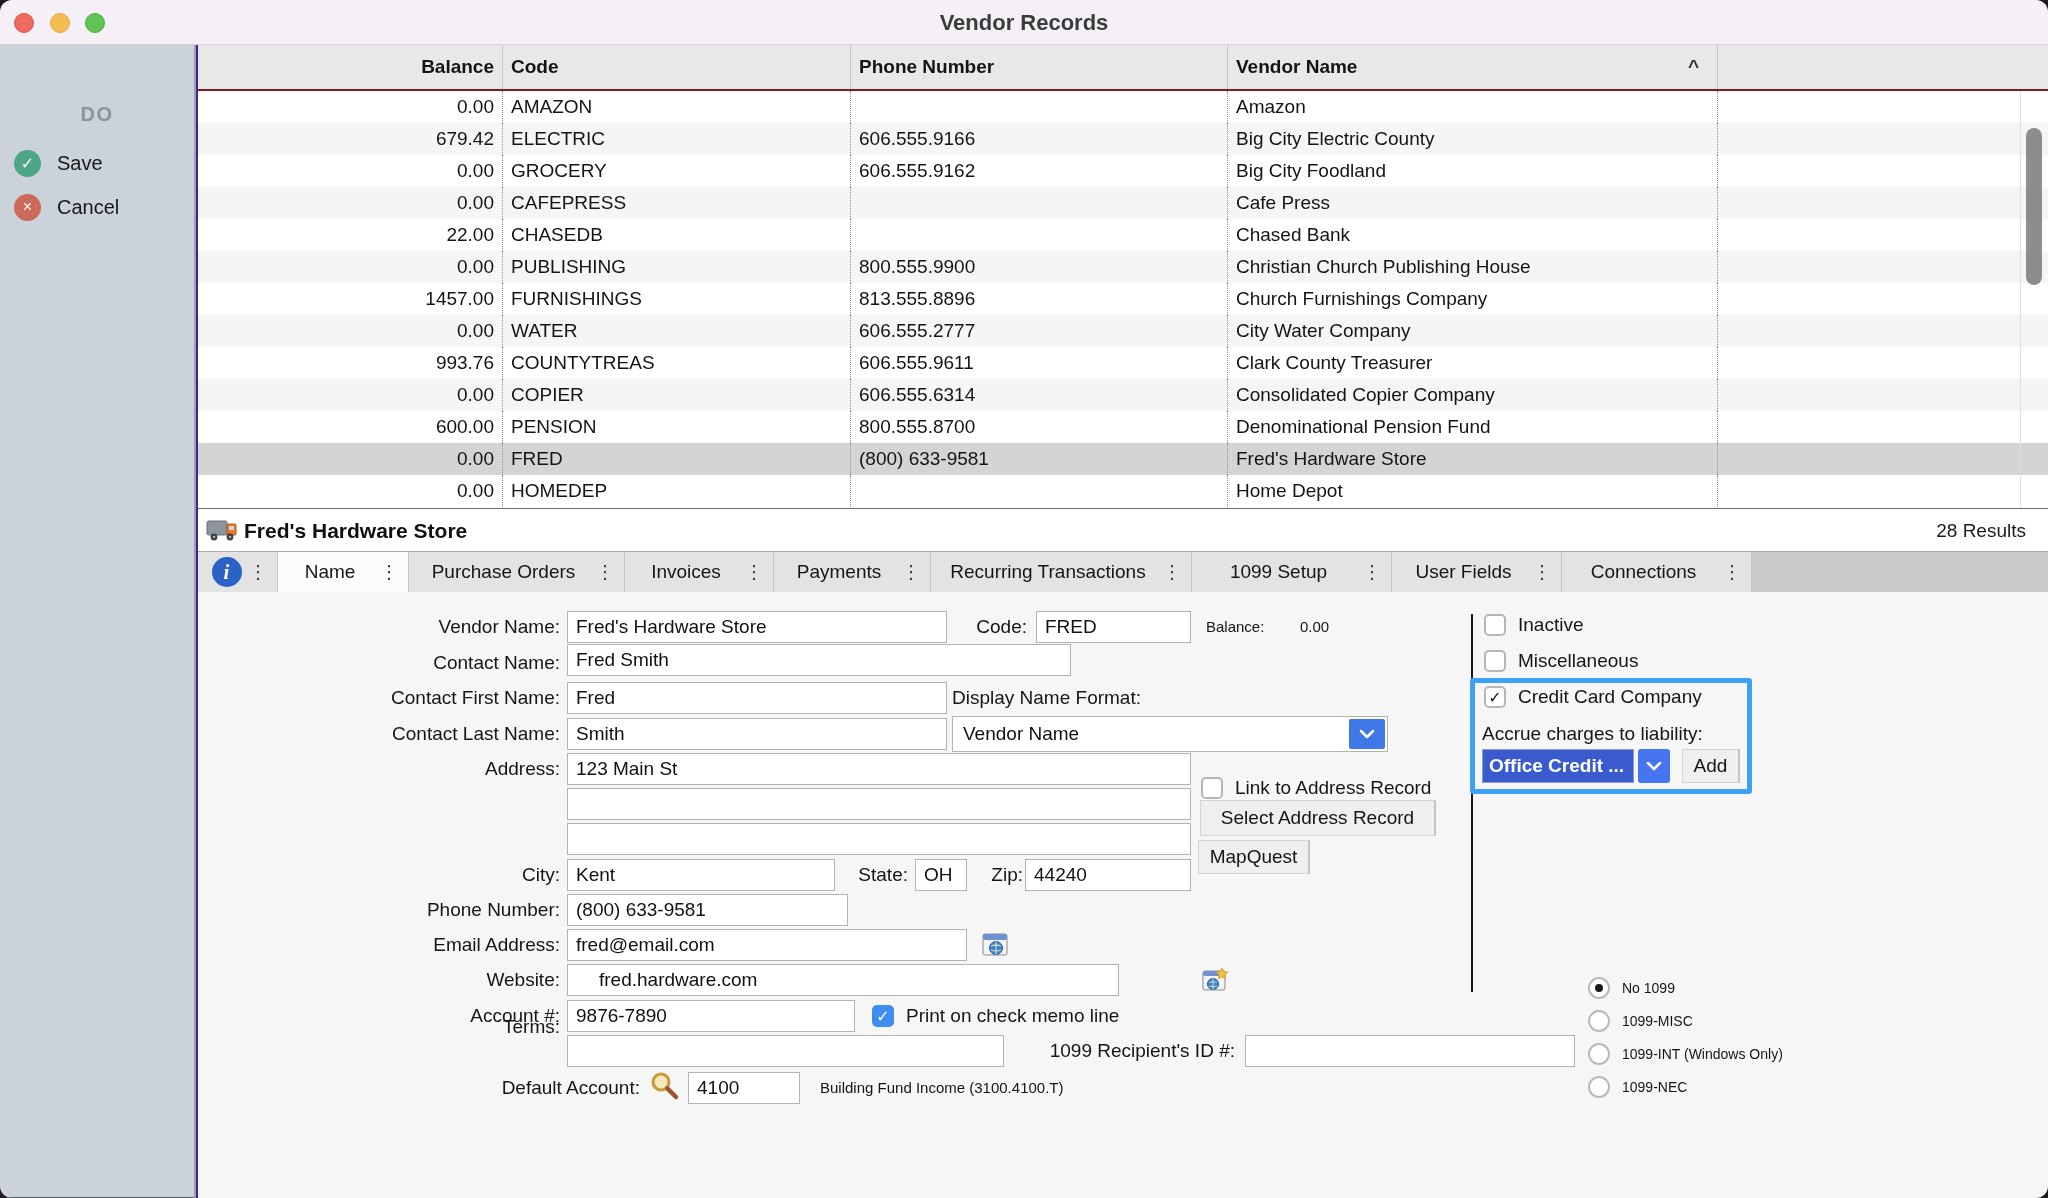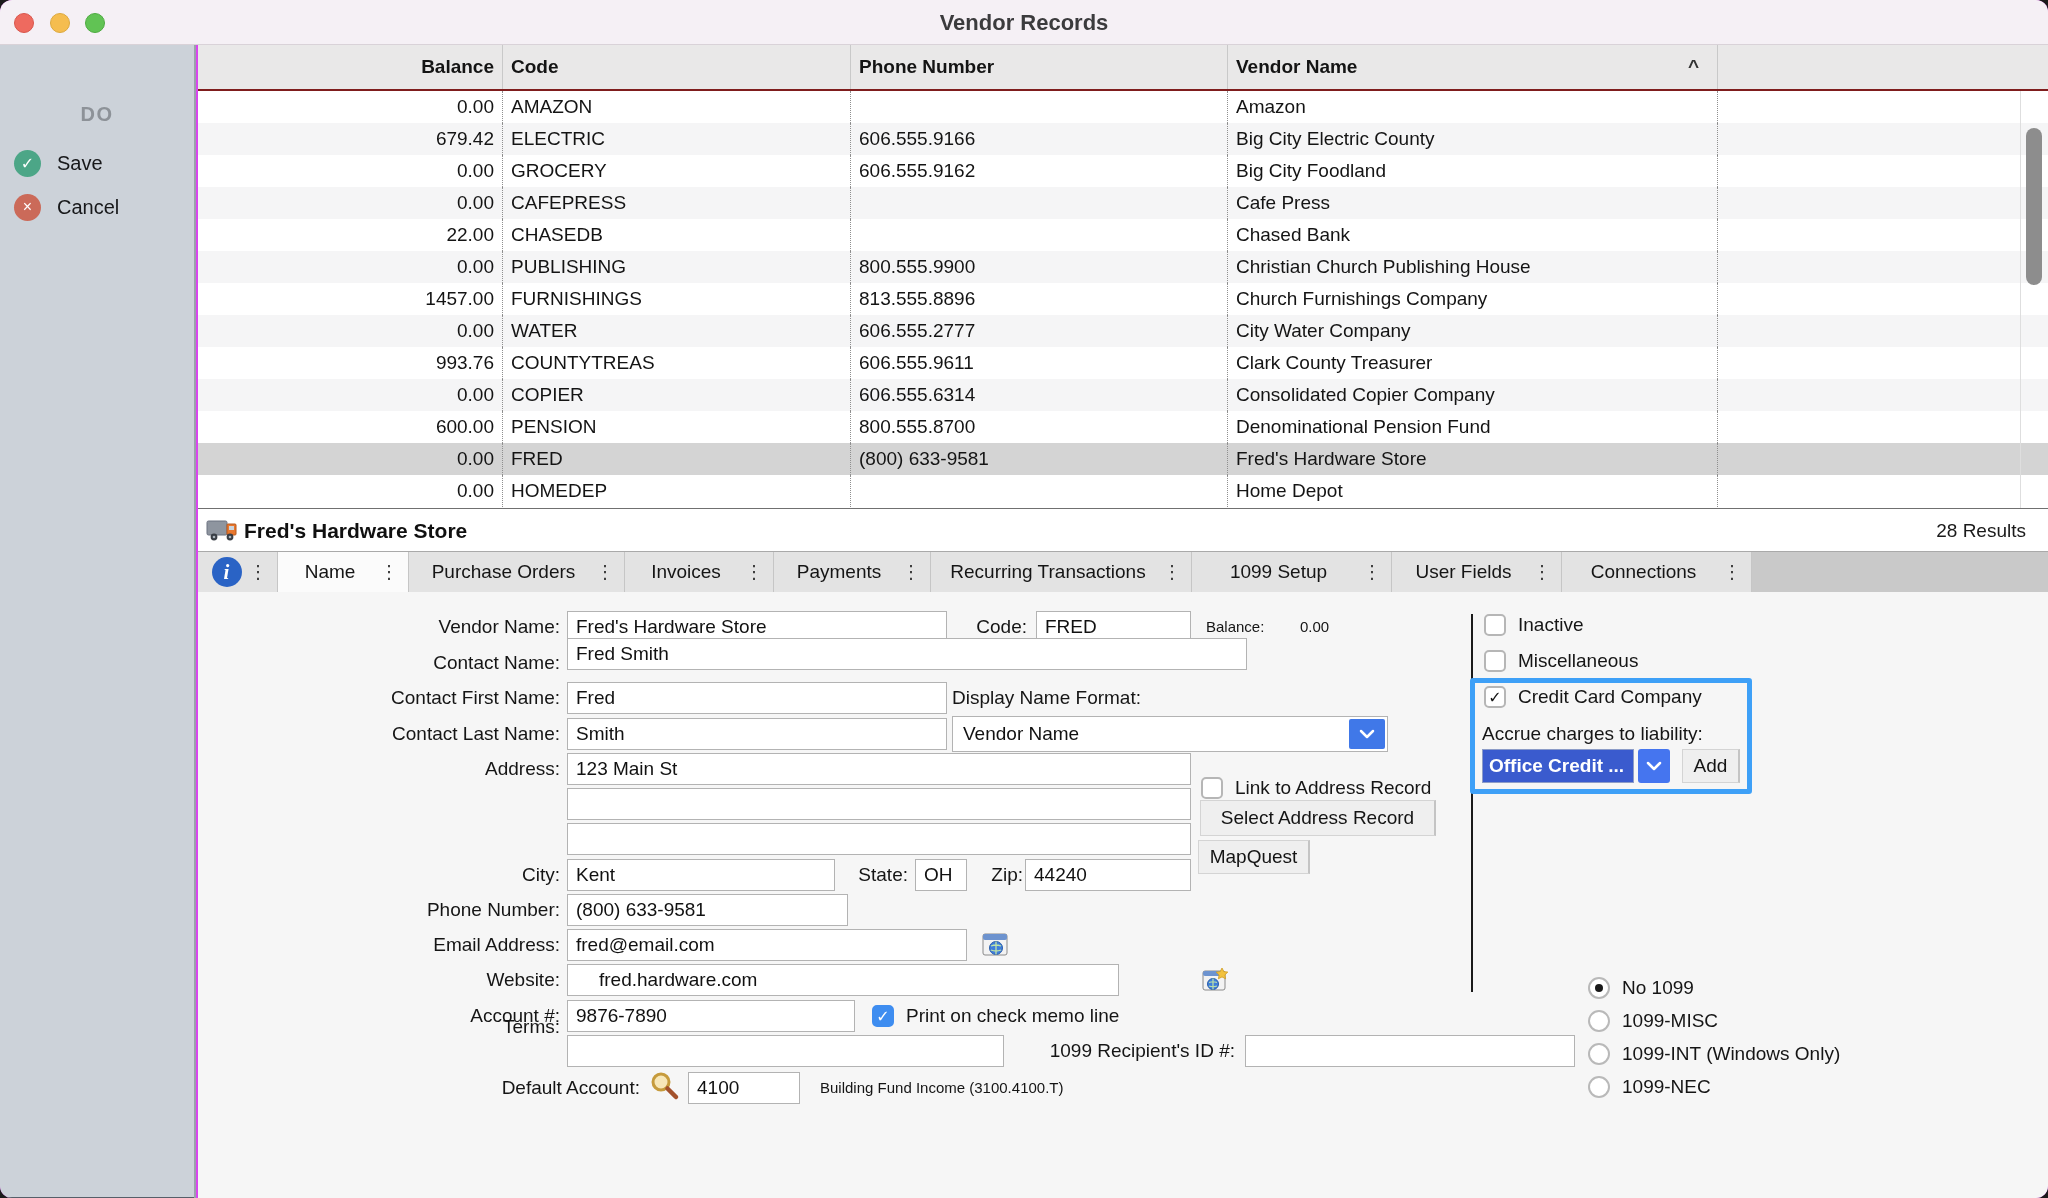--- a/index.html
+++ b/index.html
@@ -1,19 +1,19 @@
 <!DOCTYPE html>
 <html><head>
 <meta charset="utf-8">
 <style>
   *{margin:0;padding:0;box-sizing:border-box}
   html,body{background:#1b1b1b}
   body{width:2048px;height:1198px;font-family:"Liberation Sans","DejaVu Sans",sans-serif;color:#141414;position:relative}
   .abs{position:absolute}
-  #app{position:absolute;left:0;top:0;width:2048px;height:1198px;background:#d946ef;border-radius:12px;overflow:hidden}
+  #app{position:absolute;left:0;top:0;width:2048px;height:1198px;background:#4c1d95;border-radius:12px;overflow:hidden}
 
   
   .titlebar{left:0;top:0;width:2048px;height:45px;background:#f5f0f5;border-bottom:1px solid #d9d2d8}
   .tl{width:20px;height:20px;border-radius:50%;top:13px}
   .tl-red{left:14px;background:#ee6a5f;border:1px solid #d9564c}
   .tl-yellow{left:50px;background:#f5bd4f;border:1px solid #dca93f}
   .tl-green{left:85px;background:#61c354;border:1px solid #4eab41}
   .win-title{left:0;top:0;width:2048px;height:45px;line-height:45px;text-align:center;font-weight:bold;font-size:22px;color:#3b3b3d}
 
   
@@ -76,21 +76,21 @@
   .dropdown{position:absolute;background:#fff;border:1px solid #b3b3b3}
   .dropdown .dval{position:absolute;left:10px;top:0;height:34px;line-height:34px;font-size:19px;color:#111}
   .dd-btn{position:absolute;right:2px;top:2px;bottom:2px;width:36px;background:#4078e8;border-radius:2px;display:flex;align-items:center;justify-content:center}
   .divider-v{position:absolute;width:2px;background:#1a1a1a}
   .hl-box{position:absolute;border:5px solid #3ea0f7;border-radius:3px}
   .lia-field{position:absolute;background:#3a5bce;border:1px solid #8c9cc8;color:#fff;font-weight:bold;font-size:19px;line-height:32px;padding:0 6px;white-space:nowrap;overflow:hidden}
   .lia-btn{position:absolute;background:#4575ef;border-radius:3px;display:flex;align-items:center;justify-content:center}
   .radio-item{display:flex;align-items:center;height:33px}
   .radio-circle{width:22px;height:22px;border:2px solid #b9b9b9;border-radius:50%;background:#fff;position:relative;flex:none}
   .radio-item.selected .radio-circle::after{content:"";position:absolute;inset:5px;background:#1a1a1a;border-radius:50%}
-  .radio-label{margin-left:12px;font-size:19px;color:#151515}
+  .radio-label{margin-left:12px;font-size:14px;color:#151515}
   .optcb-label{position:absolute;height:32px;line-height:32px;font-size:19px;color:#151515}
 </style>
 </head>
 <body>
 
 <div id="app">
 
   <div class="abs titlebar">
     <div class="abs tl tl-red"></div>
     <div class="abs tl tl-yellow"></div>
@@ -288,21 +288,21 @@
     <span class="flabel" style="left:0;width:362px;top:408px">Account #:</span>
     <span class="flabel" style="left:0;width:362px;top:419px">Terms:</span>
     <span class="flabel" style="left:0;width:442px;top:480px">Default Account:</span>
 
     <input class="tf" style="left: 369px; top: 19px; width: 380px;" value="Fred's Hardware Store">
     <span class="flabel" style="left:730px;width:99px;top:19px">Code:</span>
     <input class="tf" style="left: 838px; top: 19px; width: 155px;" value="FRED">
     <span class="stext" style="left:1008px;top:19px">Balance:</span>
     <span class="stext" style="left:1102px;top:19px">0.00</span>
 
-    <input class="tf" style="left: 369px; top: 46px; width: 680px;" value="Fred Smith">
+    <input class="tf" style="left: 369px; top: 52px; width: 504px;" value="Fred Smith">
     <input class="tf" style="left: 369px; top: 90px; width: 380px;" value="Fred">
     <span class="flabel la" style="left:754px;top:90px">Display Name Format:</span>
     <input class="tf" style="left: 369px; top: 126px; width: 380px;" value="Smith">
     <div class="dropdown" style="left:754px;top:124px;width:436px;height:36px">
       <span class="dval">Vendor Name</span>
       <span class="dd-btn">
         <svg width="16" height="10" viewBox="0 0 16 10">
             <polyline points="2,2 8,8 14,2" fill="none" stroke="#fff" stroke-width="2.5" stroke-linecap="round" stroke-linejoin="round"></polyline>
           </svg>
       </span>

